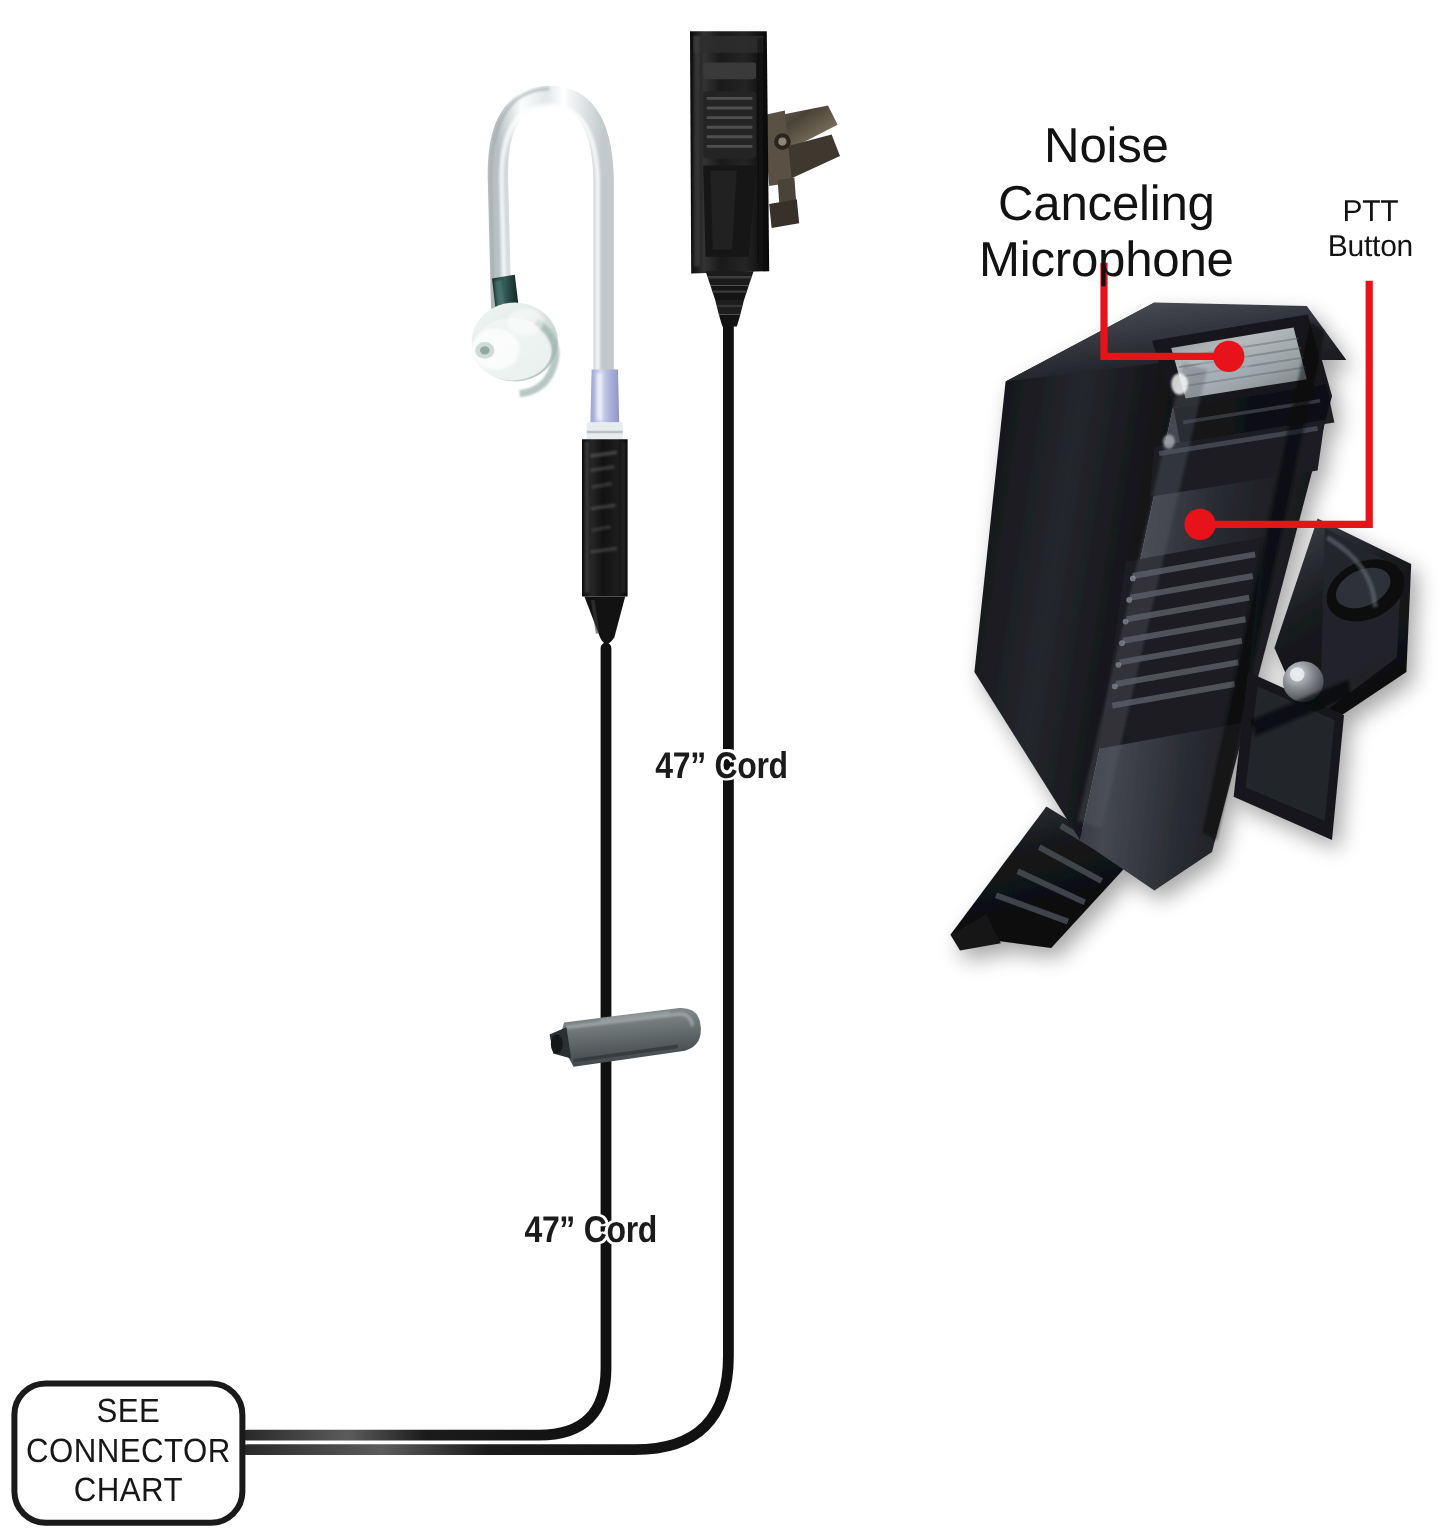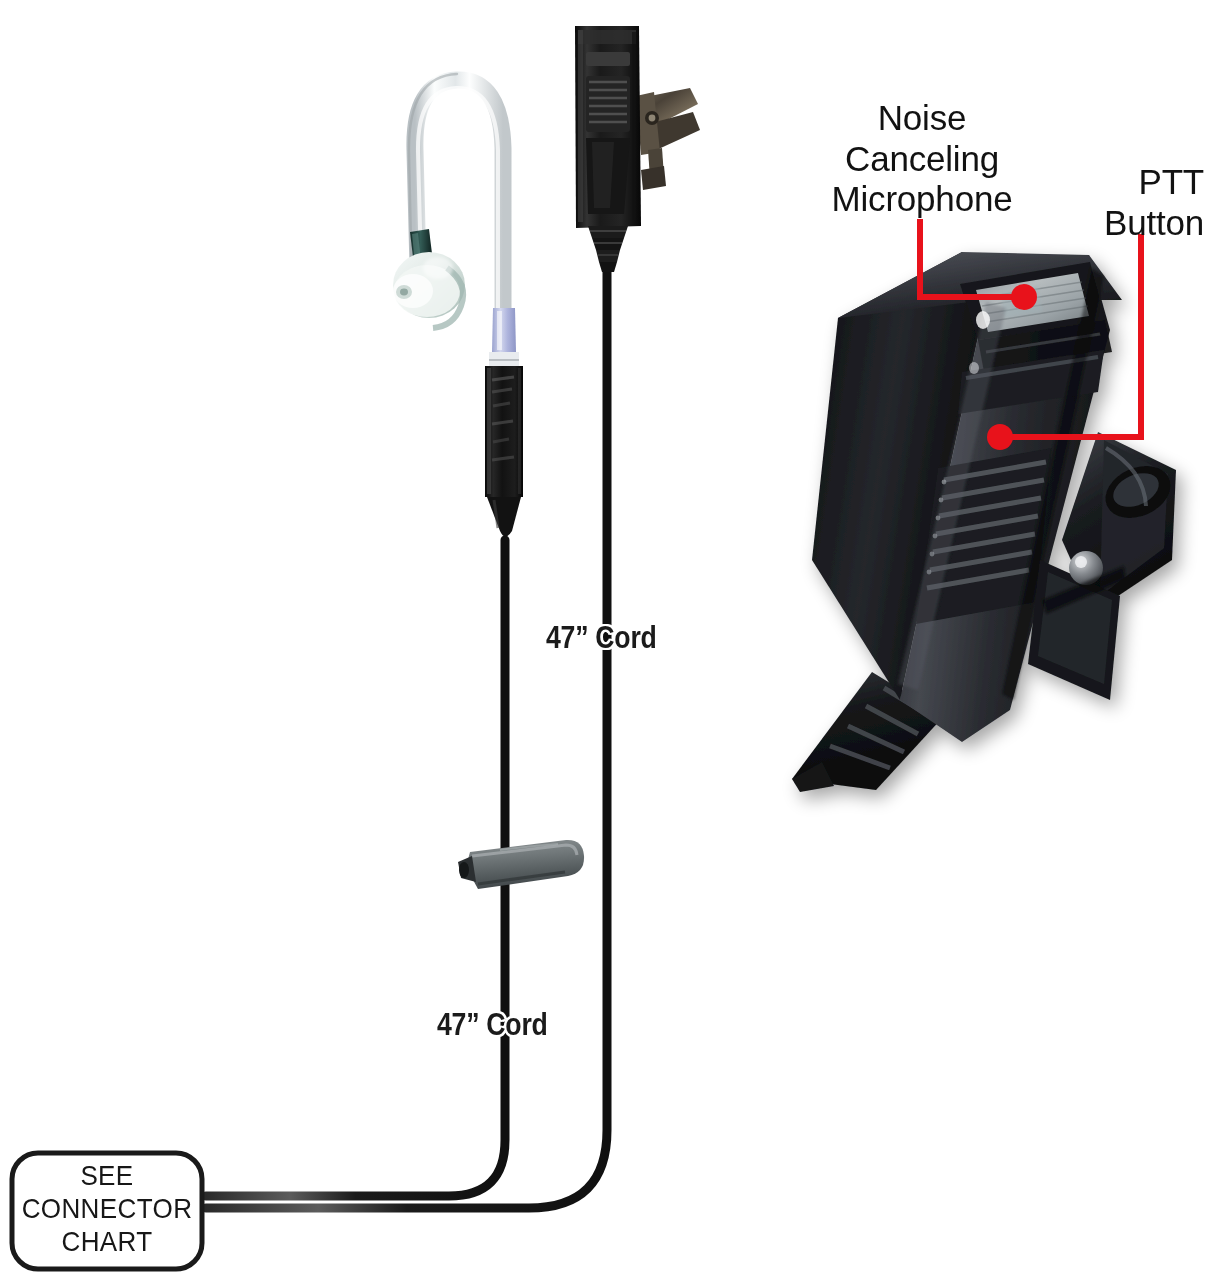--- a/index.html
+++ b/index.html
@@ -34,28 +34,27 @@
     font-weight: 400;
     line-height: 1.16;
     letter-spacing: -0.2px;
     white-space: pre-line;
     text-align: center;
   }
   #label-mic {
     left: 806px;
     top: 98px;
     width: 232px;
-    font-size: 35px;
+    font-size: 41px;
   }
   #label-ptt {
     left: 1080px;
     top: 162px;
     width: 124px;
-    font-size: 35px;
-    text-align: right;
+    font-size: 25px;
   }
   .cord-label {
     position: absolute;
     color: #1b1b1b;
     font-family: "Liberation Sans Narrow", "Liberation Sans", sans-serif;
     font-weight: bold;
     font-size: 31px;
     letter-spacing: -0.3px;
     white-space: nowrap;
     transform: scaleX(0.86);

